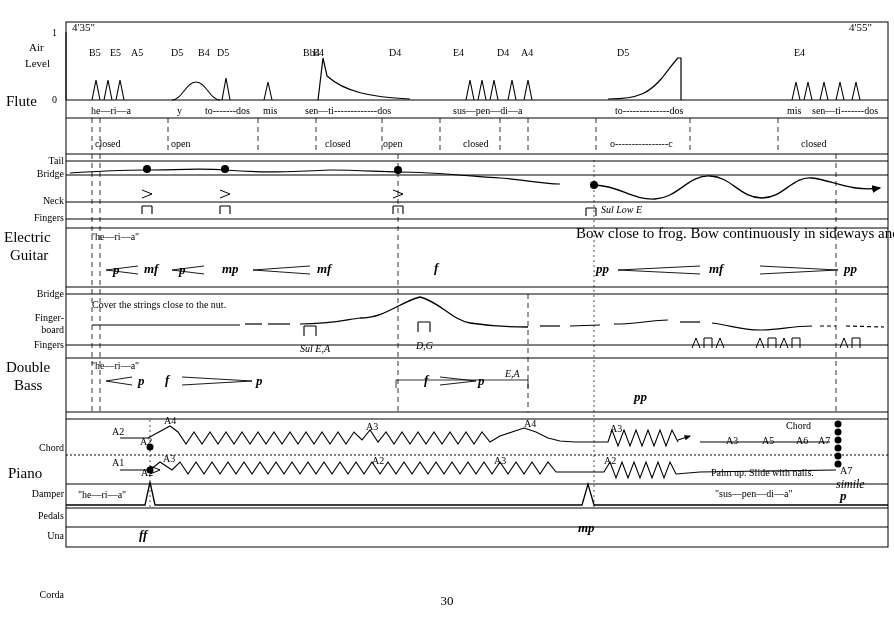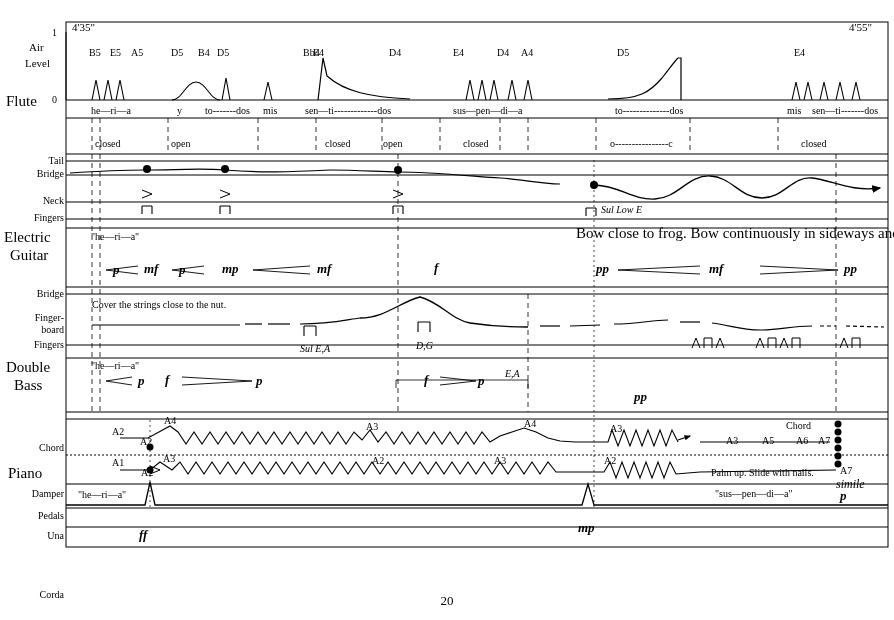--- a/index.html
+++ b/index.html
@@ -302,15 +302,15 @@
   <div class="lbl sm" style="left:684px;top:468px;margin-left:27px;">Palm up. Slide with nails.</div>
   <div class="lbl tiny ital" style="left:836px;top:478px;">simile</div>
 
   <div class="lbl sm" style="left:78px;top:490px;">"he—ri—a"</div>
   <div class="lbl sm" style="left:715px;top:489px;">"sus—pen—di—a"</div>
 
   <div class="lbl lg bi" style="left:139px;top:528px;">ff</div>
   <div class="lbl lg bi" style="left:578px;top:521px;">mp</div>
   <div class="lbl lg bi" style="left:840px;top:489px;">p</div>
 
-  <div class="lbl lg ctr" style="left:427px;top:594px;width:40px;">20</div>
+  <div class="lbl lg ctr" style="left:427px;top:594px;width:40px;">30</div>
 
 </div>
 
 </body></html>

